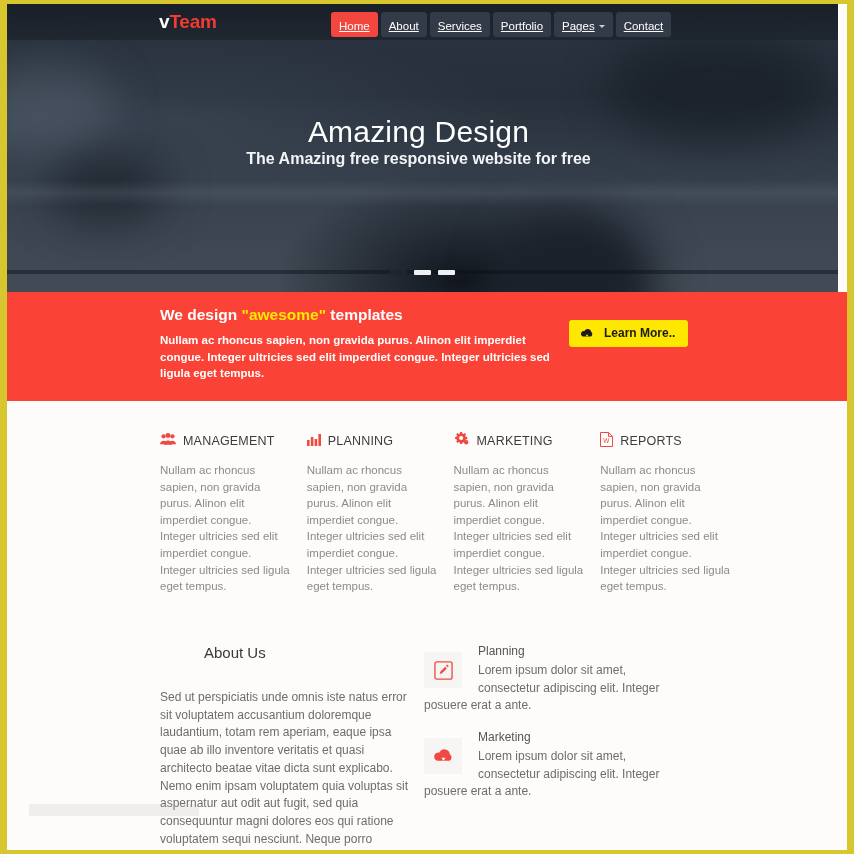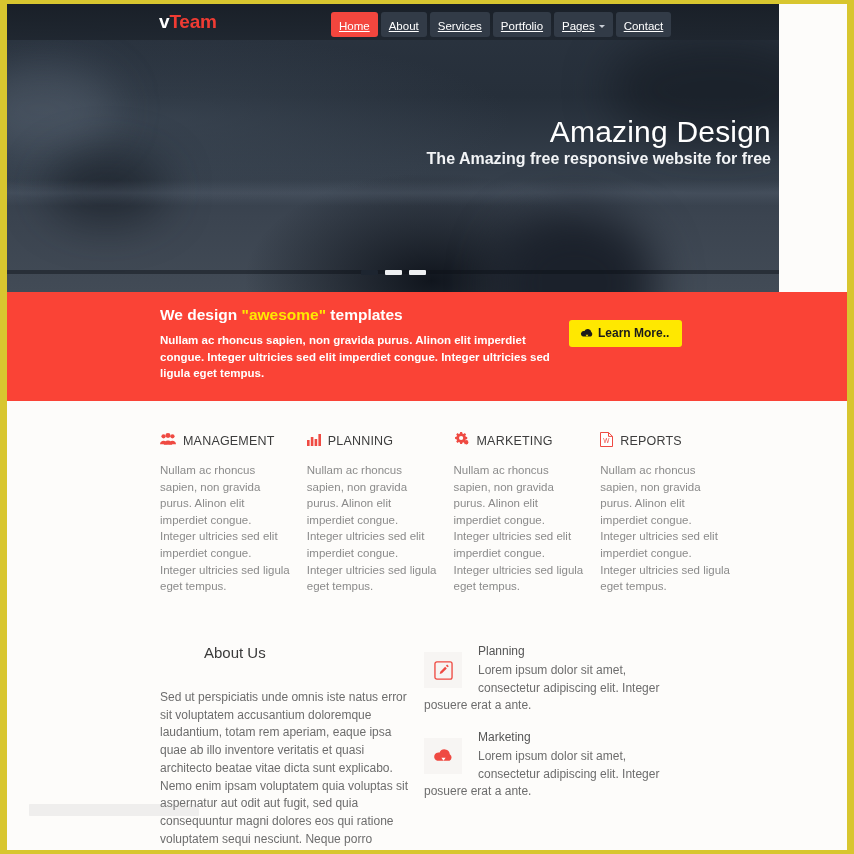--- a/index.html
+++ b/index.html
@@ -13,21 +13,21 @@
     position: absolute;
     left: 7px; top: 4px;
     width: 840px; height: 846px;
     background: #fdfcfa;
     overflow: hidden;
   }
 
   
   #hero {
     position: relative;
-    width: 772px; height: 288px;
+    width: 831px; height: 288px;
     background:
       radial-gradient(ellipse 260px 150px at 55% 96%, #10151d 0%, rgba(16,21,29,0) 72%),
       radial-gradient(ellipse 500px 120px at 20% 40%, rgba(70,82,96,0.45) 0%, rgba(70,82,96,0) 70%),
       linear-gradient(180deg, #2b3440 0%, #262f3a 32%, #333d49 56%, #3b4450 74%, #424b56 100%);
     overflow: hidden;
   }
   #hero .blur-blob {
     position: absolute; border-radius: 50%;
     filter: blur(22px); pointer-events: none;
   }
@@ -61,21 +61,21 @@
     line-height: 13px;
   }
   #nav .nav-item.active { background: #f3463e; color: #ffffff; }
   #nav .caret {
     display: inline-block; margin-left: 4px;
     border-left: 3px solid transparent; border-right: 3px solid transparent;
     border-top: 3px solid #c9ced6; vertical-align: 2px;
   }
   #hero-copy {
     position: absolute; top: 110px; left: 0; right: 8px;
-    text-align: right; z-index: 5;
+    text-align: center; z-index: 5;
   }
   #hero-title {
     font-size: 30px; font-weight: 400; color: #ffffff;
     letter-spacing: 0.2px; line-height: 36px;
   }
   #hero-sub {
     font-size: 16px; font-weight: bold; color: #f2f4f6;
   }
   #slider-dots {
     position: absolute; bottom: 17px; left: 0; right: 0;
@@ -101,21 +101,21 @@
   #cta-text {
     font-size: 11.5px; font-weight: bold; color: #ffffff;
     line-height: 16.5px;
   }
   #cta-btn {
     position: absolute; left: 562px; top: 28px;
     background: #ffe800; color: #1b1b1b;
     font-size: 12px; font-weight: bold;
     padding: 6px 13px 7px 11px;
     border-radius: 3px;
-    display: inline-flex; align-items: center; gap: 4px;
+    display: inline-flex; align-items: center; gap: 10px;
     border: none; cursor: pointer;
     font-family: "Liberation Sans", sans-serif;
   }
   #cta-btn svg { display: block; }
 
   
   #features {
     position: absolute; left: 153px; top: 428px;
     width: 570px;
     display: flex; gap: 8px;

